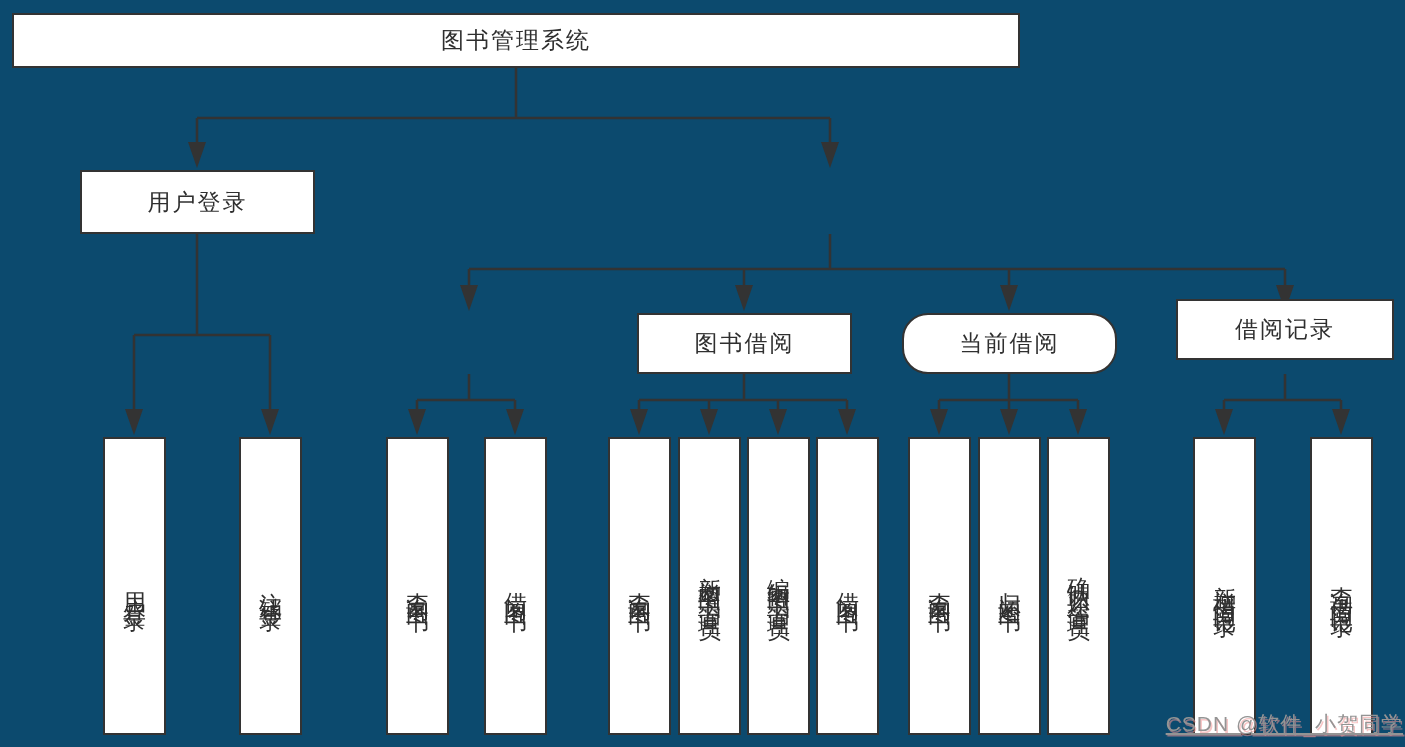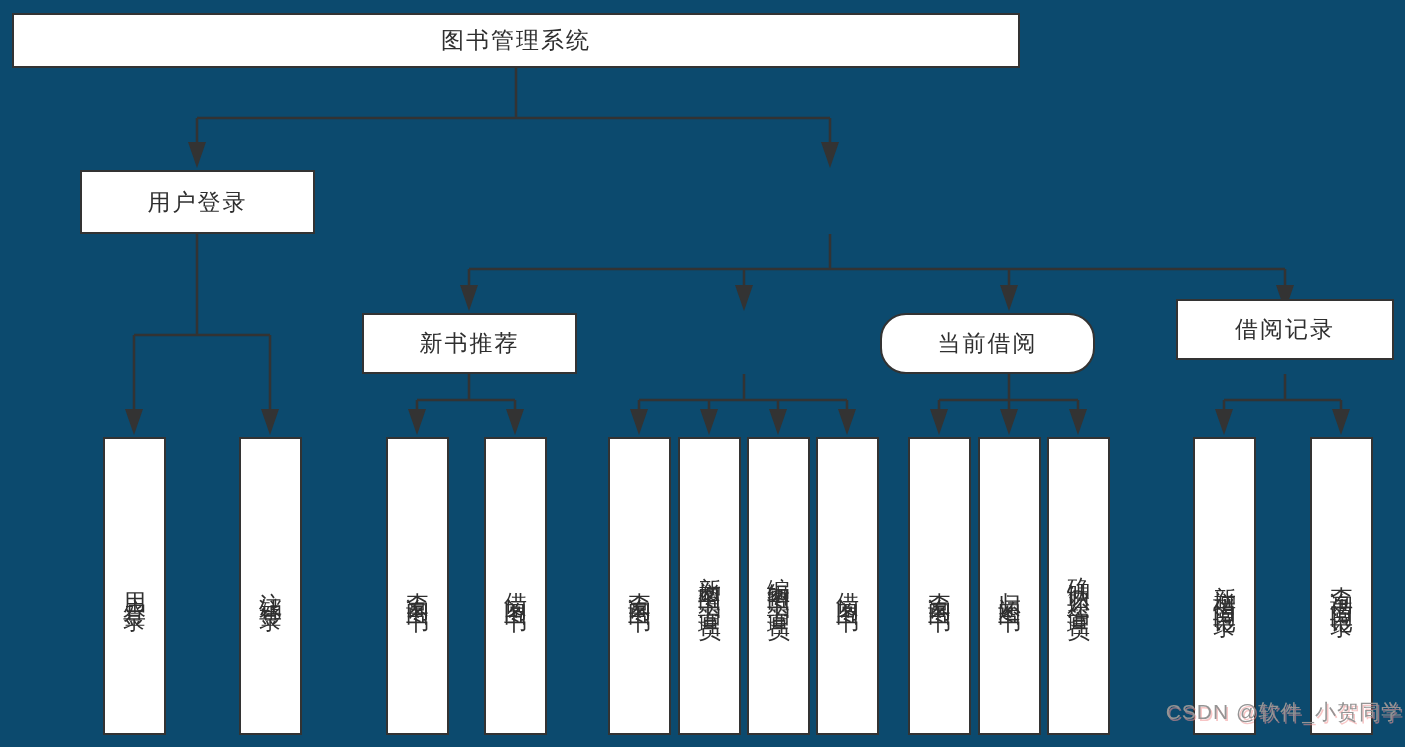--- a/index.html
+++ b/index.html
@@ -41,26 +41,27 @@
   }
   .leaf .vtext {
     writing-mode: vertical-rl;
     text-orientation: mixed;
     letter-spacing: 6px;
     line-height: 1;
   }
   .watermark {
     position: absolute;
     right: 2px;
-    bottom: 21px;
+    bottom: 9px;
     font-size: 21px;
     color: #949494;
     letter-spacing: 1px;
     text-shadow: 1.5px 1.5px 0 rgba(240, 150, 150, 0.55);
     pointer-events: none;
+    text-decoration: underline;
   }
 </style>
 </head>
 <body>
 
 <div id="canvas">
 
   <svg id="wires" viewBox="0 0 1405 747" xmlns="http://www.w3.org/2000/svg">
     <g stroke="#333333" stroke-width="2.5" fill="none">
       <path d="M516 68 V118 M197 118 H830 M197 118 V143 M830 118 V143"></path>
@@ -95,24 +96,24 @@
   </svg>
 
   <div class="node" style="left:12px; top:13px; width:1008px; height:55px;">
     <span>图书管理系统</span>
   </div>
 
   <div class="node" style="left:80px; top:170px; width:235px; height:64px;">
     <span>用户登录</span>
   </div>
 
-  <div class="node" style="left:362px; top:313px; width:215px; height:61px;">
-    <span>新书推荐</span>
+  <div class="node" style="left:637px; top:313px; width:215px; height:61px;">
+    <span>图书借阅</span>
   </div>
-  <div class="node" style="left:880px; top:313px; width:215px; height:61px;border-radius:26px;">
+  <div class="node" style="left:902px; top:313px; width:215px; height:61px;border-radius:26px;">
     <span>当前借阅</span>
   </div>
   <div class="node" style="left:1176px; top:299px; width:218px; height:61px;">
     <span>借阅记录</span>
   </div>
 
   <div class="leaf" style="left:103px;">
     <span class="vtext">用户登录</span>
   </div>
   <div class="leaf" style="left:239px;">

